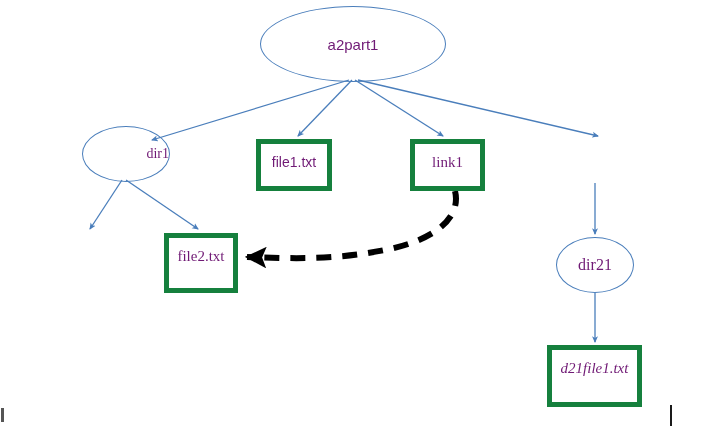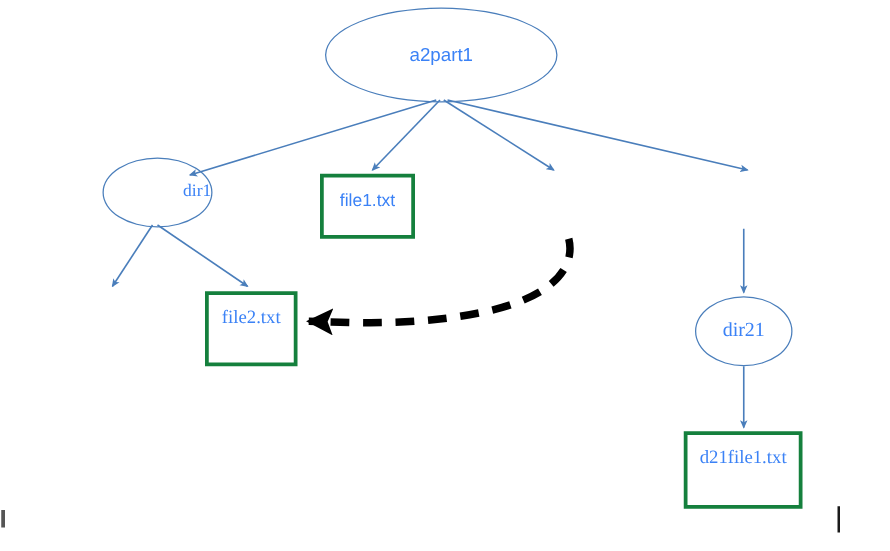--- a/index.html
+++ b/index.html
@@ -29,25 +29,25 @@
     box-sizing: border-box;
     display: flex;
     justify-content: center;
   }
   .node.ellipse {
     border: 1px solid #4a7ebb;
     border-radius: 50%;
     align-items: center;
   }
   .node.rect {
-    border: 3px solid #15803d;
+    border: 5px solid #15803d;
     align-items: flex-start;
   }
   .node-label {
-    color: #3b82f6;
+    color: #701a75;
     line-height: 1;
     white-space: nowrap;
   }
   .serif .node-label {
     font-family: "Liberation Serif", serif;
   }
   .sans .node-label {
     font-family: "Liberation Sans", sans-serif;
   }
   .rect .node-label {
@@ -92,31 +92,34 @@
   </div>
 
   <div class="node ellipse serif" style="left:82px; top:126px; width:88px; height:56px;justify-content:flex-end;">
     <span class="node-label" style="font-size:14px;">dir1</span>
   </div>
 
   <div class="node rect sans" style="left:256px; top:139px; width:76px; height:52px;">
     <span class="node-label" style="font-size:14px;">file1.txt</span>
   </div>
 
+  <div class="node rect serif" style="left:410px; top:139px; width:75px; height:52px;">
+    <span class="node-label" style="font-size:15px;">link1</span>
+  </div>
 
 
 
   <div class="node rect serif" style="left:164px; top:233px; width:74px; height:60px;">
     <span class="node-label" style="font-size:15px;font-family:Liberation Serif, serif;">file2.txt</span>
   </div>
 
   <div class="node ellipse serif" style="left:556px; top:237px; width:78px; height:56px;">
     <span class="node-label" style="font-size:16px;">dir21</span>
   </div>
 
-  <div class="node rect serif" style="left:547px; top:345px; width:95px; height:62px;">
+  <div class="node rect serif" style="left:547px; top:345px; width:95px; height:62px;font-style:italic;">
     <span class="node-label" style="font-size:15px;">d21file1.txt</span>
   </div>
 
   <div class="mark" style="left:1px; top:408px; width:3px; height:14px; background:#555;"></div>
   <div class="mark" style="left:670px; top:405px; width:2px; height:21px;"></div>
 
 </div>
 
 </body></html>

